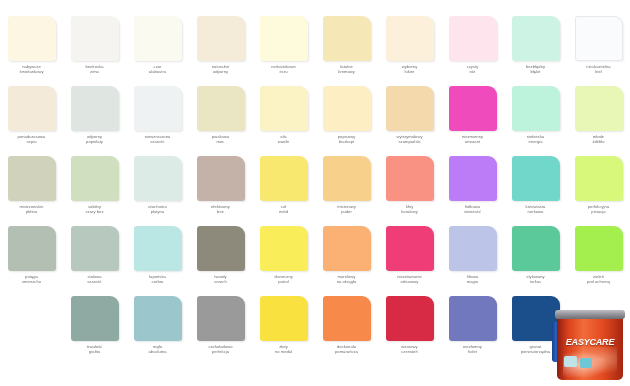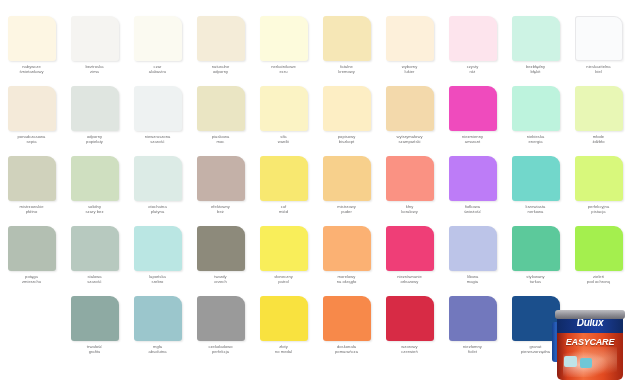--- a/index.html
+++ b/index.html
@@ -432,23 +432,20 @@
       <div class="swatch-cell empty">
         <div class="swatch-chip" style="background: rgb(255, 255, 255);"></div>
         <div class="swatch-label"></div>
       </div>
     </div>
 
   <div id="paint-can">
     <div class="can-handle"></div>
     <div class="can-body">
       <div class="can-swirl"></div>
-      <div class="can-topband">
-        <div class="can-logo">Dulux</div>
-      </div>
       <div class="can-product">EASYCARE</div>
       <div class="can-chip-left"></div>
       <div class="can-chip-mid"></div>
     </div>
     <div class="can-rim"></div>
   </div>
 
 </div>
 
 </body></html>

